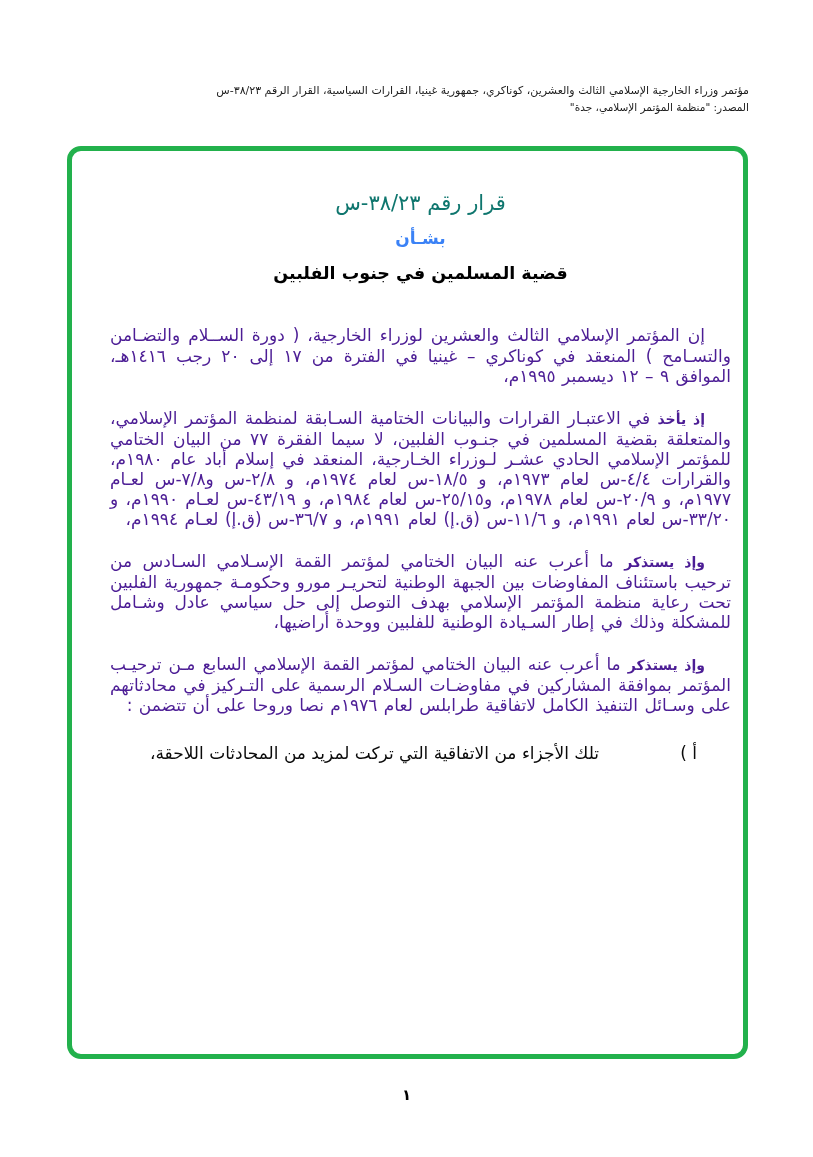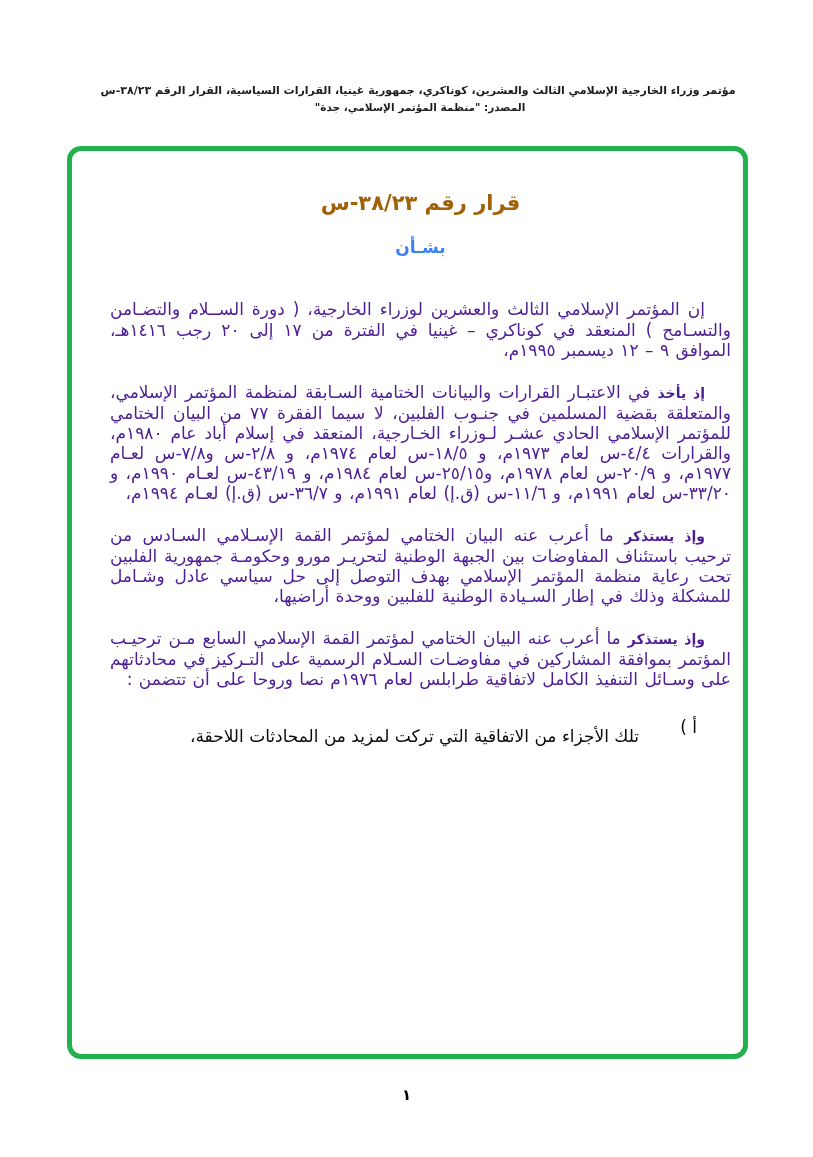--- a/index.html
+++ b/index.html
@@ -16,22 +16,22 @@
     inset: 0;
     background: #ffffff;
   }
   
   .doc-header {
     position: absolute;
     top: 82px;
     right: 64px;
     width: 662px;
     direction: rtl;
-    text-align: center;
-    font-weight: 700;
+    text-align: right;
+    font-weight: 400;
     font-size: 11px;
     line-height: 17px;
     color: #1c1c1c;
   }
   .doc-header .src {
     font-size: 10.5px;
     padding-left: 4px;
   }
   
   .frame {
@@ -48,23 +48,23 @@
     overflow: hidden;
   }
   .title-block {
     text-align: center;
     direction: rtl;
     margin-top: 6px;
     margin-bottom: 42px;
   }
   .title-main {
     font-size: 21px;
-    font-weight: 700;
-    margin-bottom: 22px;
-    color: #a16207;
+    font-weight: 400;
+    margin-bottom: 13px;
+    color: #0f766e;
   }
   .title-sub {
     font-size: 17px;
     font-weight: 700;
     margin-bottom: 15px;
     color: #3b82f6;
   }
   .title-subject {
     font-size: 17.5px;
     font-weight: 700;
@@ -91,21 +91,21 @@
     font-size: 17px;
     line-height: 32px;
     margin-top: 12px;
     padding-right: 34px;
     color: #0a0a0a;
   }
   .list-marker {
     flex: 0 0 58px;
     font-weight: 400;
   }
-  .list-text { flex: 1; text-align: right; margin-top: 9px; }
+  .list-text { flex: 1; text-align: center; }
   .page-number {
     position: absolute;
     top: 1086px;
     left: 0;
     width: 813px;
     text-align: center;
     font-size: 15px;
     font-weight: 700;
     direction: rtl;
     color: #000;
@@ -119,20 +119,21 @@
   <div class="doc-header">
     <div>مؤتمر وزراء الخارجية الإسلامي الثالث والعشرين، كوناكري، جمهورية غينيا، القرارات السياسية، القرار الرقم ٣٨/٢٣-س</div>
     <div class="src">المصدر:  "منظمة المؤتمر الإسلامي، جدة"</div>
   </div>
 
   <div class="frame">
 
     <div class="title-block">
       <div class="title-main">قرار رقم ٣٨/٢٣-س</div>
       <div class="title-sub">بشـأن</div>
+      <div class="title-subject">قضية المسلمين في جنوب الفلبين</div>
     </div>
 
     <p class="para"><span class="lead"></span><span>إن المؤتمر الإسلامي الثالث والعشرين لوزراء الخارجية، ( دورة الســلام والتضـامن والتسـامح ) المنعقد في كوناكري – غينيا في الفترة من ١٧ إلى ٢٠ رجب ١٤١٦هـ، الموافق ٩ – ١٢ ديسمبر ١٩٩٥م،</span></p>
 
     <p class="para"><span class="lead">إذ يأخذ</span><span> في الاعتبـار القرارات والبيانات الختامية السـابقة لمنظمة المؤتمر الإسلامي، والمتعلقة بقضية المسلمين في جنـوب الفلبين، لا سيما الفقرة ٧٧ من البيان الختامي للمؤتمر الإسلامي الحادي عشـر لـوزراء الخـارجية، المنعقد في إسلام أباد عام ١٩٨٠م، والقرارات ٤/٤-س لعام ١٩٧٣م، و ١٨/٥-س لعام ١٩٧٤م، و ٢/٨-س و٧/٨-س لعـام ١٩٧٧م، و ٢٠/٩-س لعام ١٩٧٨م، و٢٥/١٥-س لعام ١٩٨٤م، و ٤٣/١٩-س لعـام ١٩٩٠م، و ٣٣/٢٠-س لعام ١٩٩١م، و ١١/٦-س (ق.إ) لعام ١٩٩١م، و ٣٦/٧-س (ق.إ) لعـام ١٩٩٤م،</span></p>
 
     <p class="para"><span class="lead">وإذ يستذكر</span><span> ما أعرب عنه البيان الختامي لمؤتمر القمة الإسـلامي السـادس من ترحيب باستئناف المفاوضات بين الجبهة الوطنية لتحريـر مورو وحكومـة جمهورية الفلبين تحت رعاية منظمة المؤتمر الإسلامي بهدف التوصل إلى حل سياسي عادل وشـامل للمشكلة وذلك في إطار السـيادة الوطنية للفلبين ووحدة أراضيها،</span></p>
 
     <p class="para"><span class="lead">وإذ يستذكر</span><span> ما أعرب عنه البيان الختامي لمؤتمر القمة الإسلامي السابع مـن ترحيـب المؤتمر بموافقة المشاركين في مفاوضـات السـلام الرسمية على التـركيز في محادثاتهم على وسـائل التنفيذ الكامل لاتفاقية طرابلس لعام ١٩٧٦م نصا وروحا على أن تتضمن :</span></p>
 

